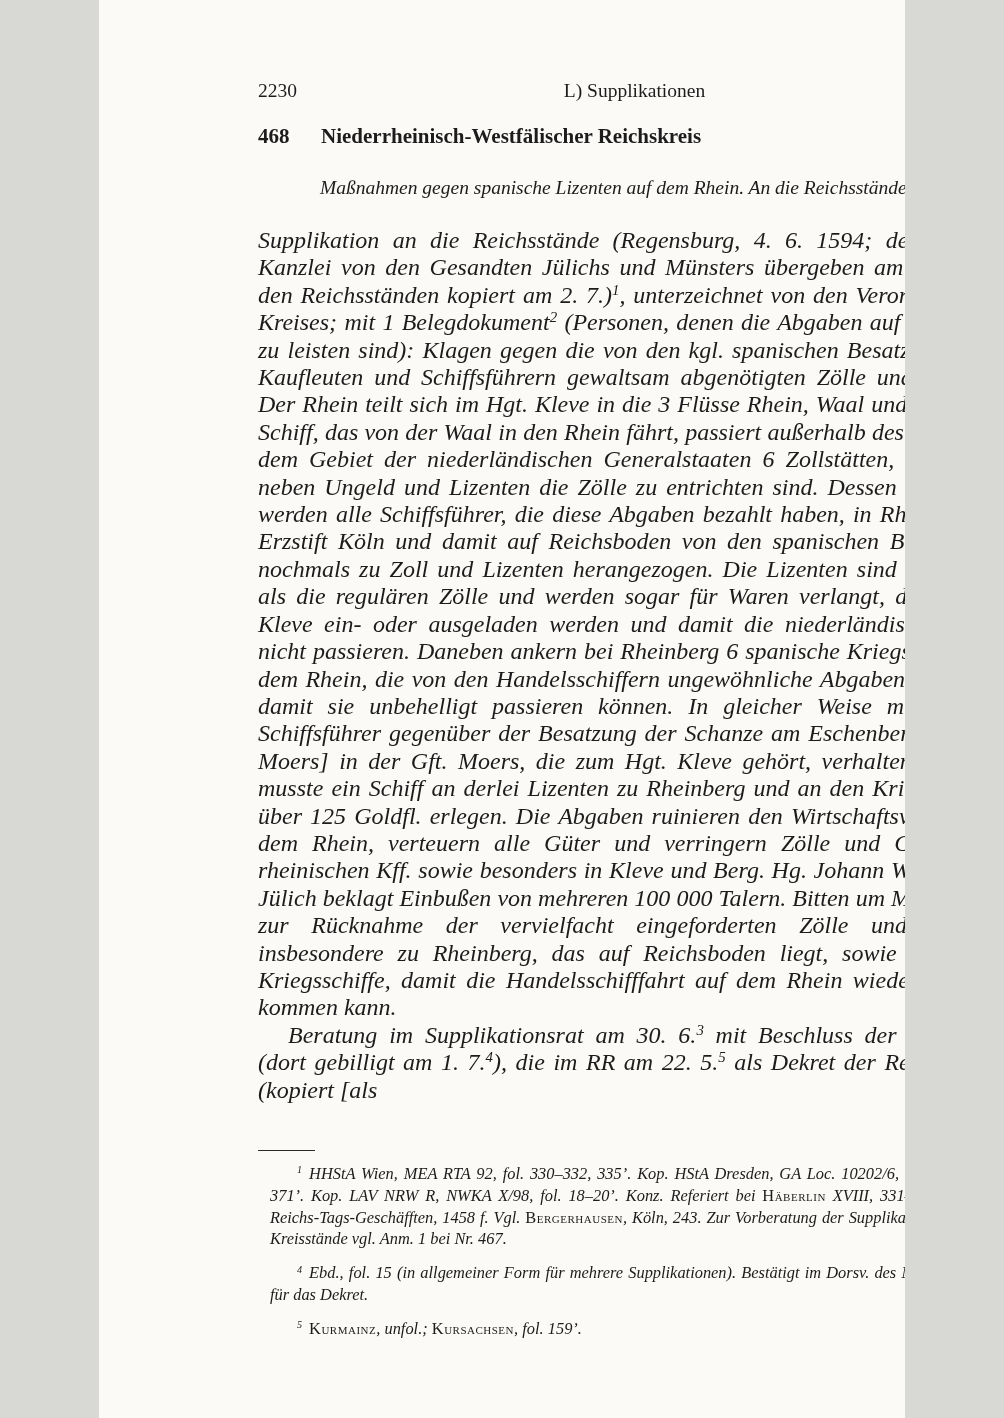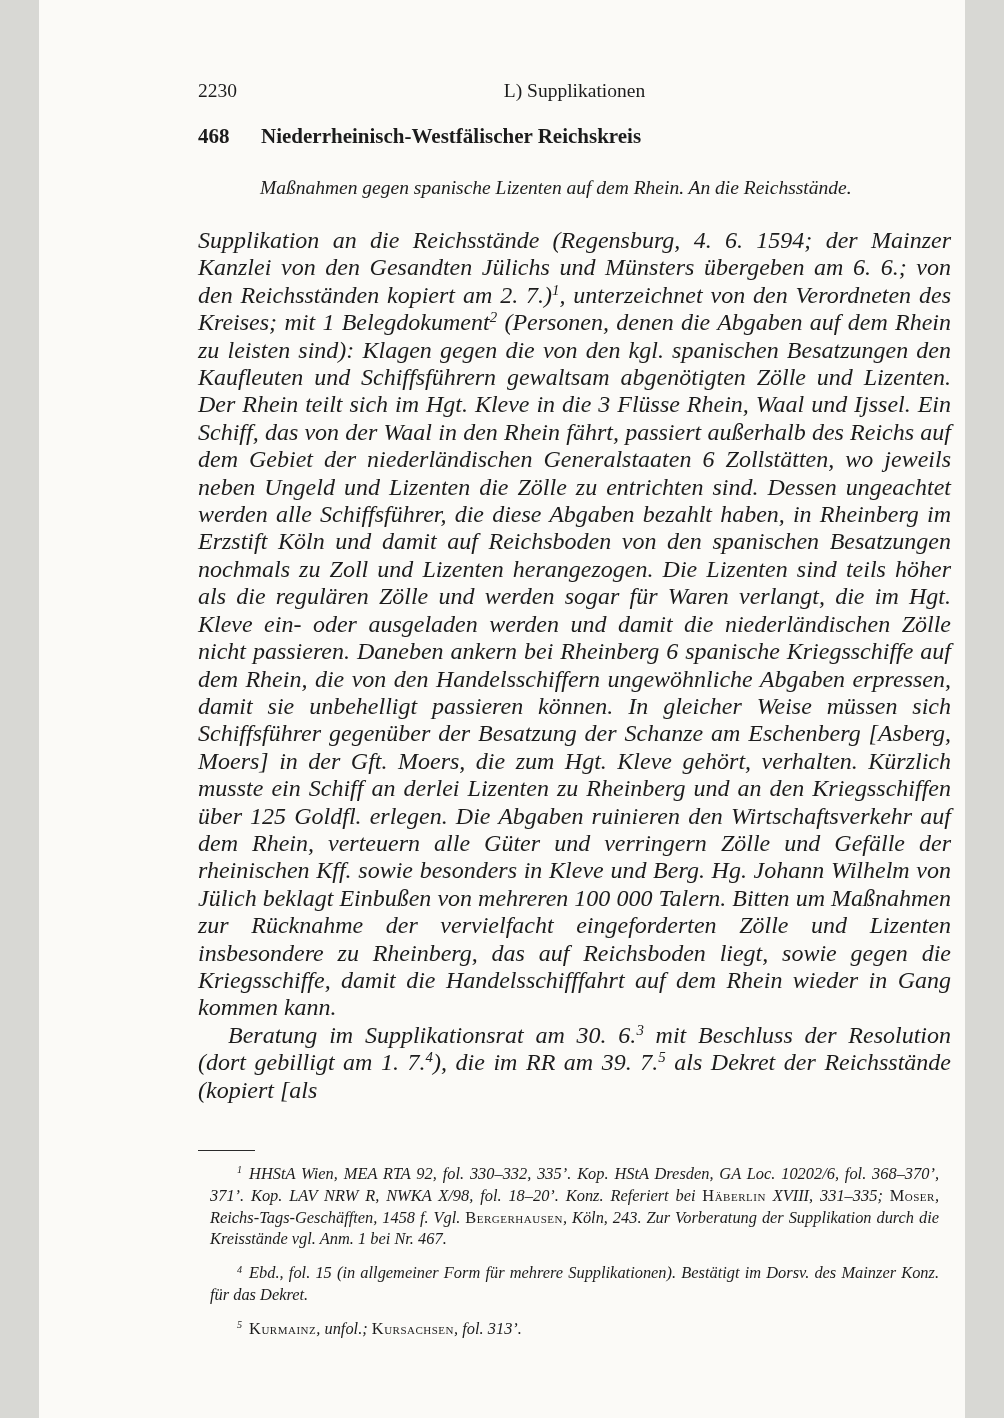--- a/index.html
+++ b/index.html
@@ -1,19 +1,19 @@
 <!DOCTYPE html>
 <html><head>
 <meta charset="utf-8">
 <style>
   html, body { margin: 0; padding: 0; }
   body { background: #d8d8d4; }
   .page {
     position: relative;
-    width: 926px;
+    width: 806px;
     height: 1418px;
     margin: 0 auto;
     background: #fbfaf7;
     color: #1c1c1c;
     font-family: "Liberation Serif", "DejaVu Serif", serif;
     overflow: hidden;
   }
   .content {
     position: absolute;
     left: 159px;
@@ -95,30 +95,30 @@
     </div>
 
     <h1 class="section-heading">
       <span class="section-number">468</span>
       <span class="section-title">Niederrheinisch-Westfälischer Reichskreis</span>
     </h1>
 
     <p class="subtitle">Maßnahmen gegen spanische Lizenten auf dem Rhein. An die Reichsstände.</p>
 
     <p class="body-paragraph"><span>Supplikation an die Reichsstände (Regensburg, 4. 6. 1594; der Mainzer Kanzlei von den Gesandten Jülichs und Münsters übergeben am 6. 6.; von den Reichsständen kopiert am 2. 7.)</span><sup>1</sup><span>, unterzeichnet von den Verordneten des Kreises; mit 1 Belegdokument</span><sup>2</sup><span> (Personen, denen die Abgaben auf dem Rhein zu leisten sind): Klagen gegen die von den kgl. spanischen Besatzungen den Kaufleuten und Schiffsführern gewaltsam abgenötigten Zölle und Lizenten. Der Rhein teilt sich im Hgt. Kleve in die 3 Flüsse Rhein, Waal und Ijssel. Ein Schiff, das von der Waal in den Rhein fährt, passiert außerhalb des Reichs auf dem Gebiet der niederländischen Generalstaaten 6 Zollstätten, wo jeweils neben Ungeld und Lizenten die Zölle zu entrichten sind. Dessen ungeachtet werden alle Schiffsführer, die diese Abgaben bezahlt haben, in Rheinberg im Erzstift Köln und damit auf Reichsboden von den spanischen Besatzungen nochmals zu Zoll und Lizenten herangezogen. Die Lizenten sind teils höher als die regulären Zölle und werden sogar für Waren verlangt, die im Hgt. Kleve ein- oder ausgeladen werden und damit die niederländischen Zölle nicht passieren. Daneben ankern bei Rheinberg 6 spanische Kriegsschiffe auf dem Rhein, die von den Handelsschiffern ungewöhnliche Abgaben erpressen, damit sie unbehelligt passieren können. In gleicher Weise müssen sich Schiffsführer gegenüber der Besatzung der Schanze am Eschenberg [Asberg, Moers] in der Gft. Moers, die zum Hgt. Kleve gehört, verhalten. Kürzlich musste ein Schiff an derlei Lizenten zu Rheinberg und an den Kriegsschiffen über 125 Goldfl. erlegen. Die Abgaben ruinieren den Wirtschaftsverkehr auf dem Rhein, verteuern alle Güter und verringern Zölle und Gefälle der rheinischen Kff. sowie besonders in Kleve und Berg. Hg. Johann Wilhelm von Jülich beklagt Einbußen von mehreren 100 000 Talern. Bitten um Maßnahmen zur Rücknahme der vervielfacht eingeforderten Zölle und Lizenten insbesondere zu Rheinberg, das auf Reichsboden liegt, sowie gegen die Kriegsschiffe, damit die Handelsschifffahrt auf dem Rhein wieder in Gang kommen kann.</span></p>
-    <p class="body-paragraph indent"><span>Beratung im Supplikationsrat am 30. 6.</span><sup>3</sup><span> mit Beschluss der Resolution (dort gebilligt am 1. 7.</span><sup>4</sup><span>), die im RR am 39. 7.</span><sup>5</sup><span> als Dekret der Reichsstände (kopiert [als</span></p>
+    <p class="body-paragraph indent"><span>Beratung im Supplikationsrat am 30. 6.</span><sup>3</sup><span> mit Beschluss der Resolution (dort gebilligt am 1. 7.</span><sup>4</sup><span>), die im RR am 22. 5.</span><sup>5</sup><span> als Dekret der Reichsstände (kopiert [als</span></p>
 
     <div class="footnote-rule"></div>
 
     <div class="footnotes">
       <p class="footnote">
         <sup>1</sup><span><span>HHStA Wien, MEA RTA 92, fol. 330–332, 335’. Kop. HStA Dresden, GA Loc. 10202/6, fol. 368–370’, 371’. Kop. LAV NRW R, NWKA X/98, fol. 18–20’. Konz. Referiert bei </span><span class="sc">Häberlin</span><span> XVIII, 331–335; </span><span class="sc">Moser</span><span>, Reichs-Tags-Geschäfften, 1458 f. Vgl. </span><span class="sc">Bergerhausen</span><span>, Köln, 243. Zur Vorberatung der Supplikation durch die Kreisstände vgl. Anm. 1 bei Nr. 467.</span></span>
       </p>
       <p class="footnote">
         <sup>4</sup><span><span>Ebd., fol. 15 (in allgemeiner Form für mehrere Supplikationen). Bestätigt im Dorsv. des Mainzer Konz. für das Dekret.</span></span>
       </p>
       <p class="footnote">
-        <sup>5</sup><span><span class="sc">Kurmainz</span><span>, unfol.; </span><span class="sc">Kursachsen</span><span>, fol. 313’.</span></span>
+        <sup>5</sup><span><span class="sc">Kurmainz</span><span>, unfol.; </span><span class="sc">Kursachsen</span><span>, fol. 159’.</span></span>
       </p>
     </div>
 
   </div>
 </div>
 
 </body></html>

